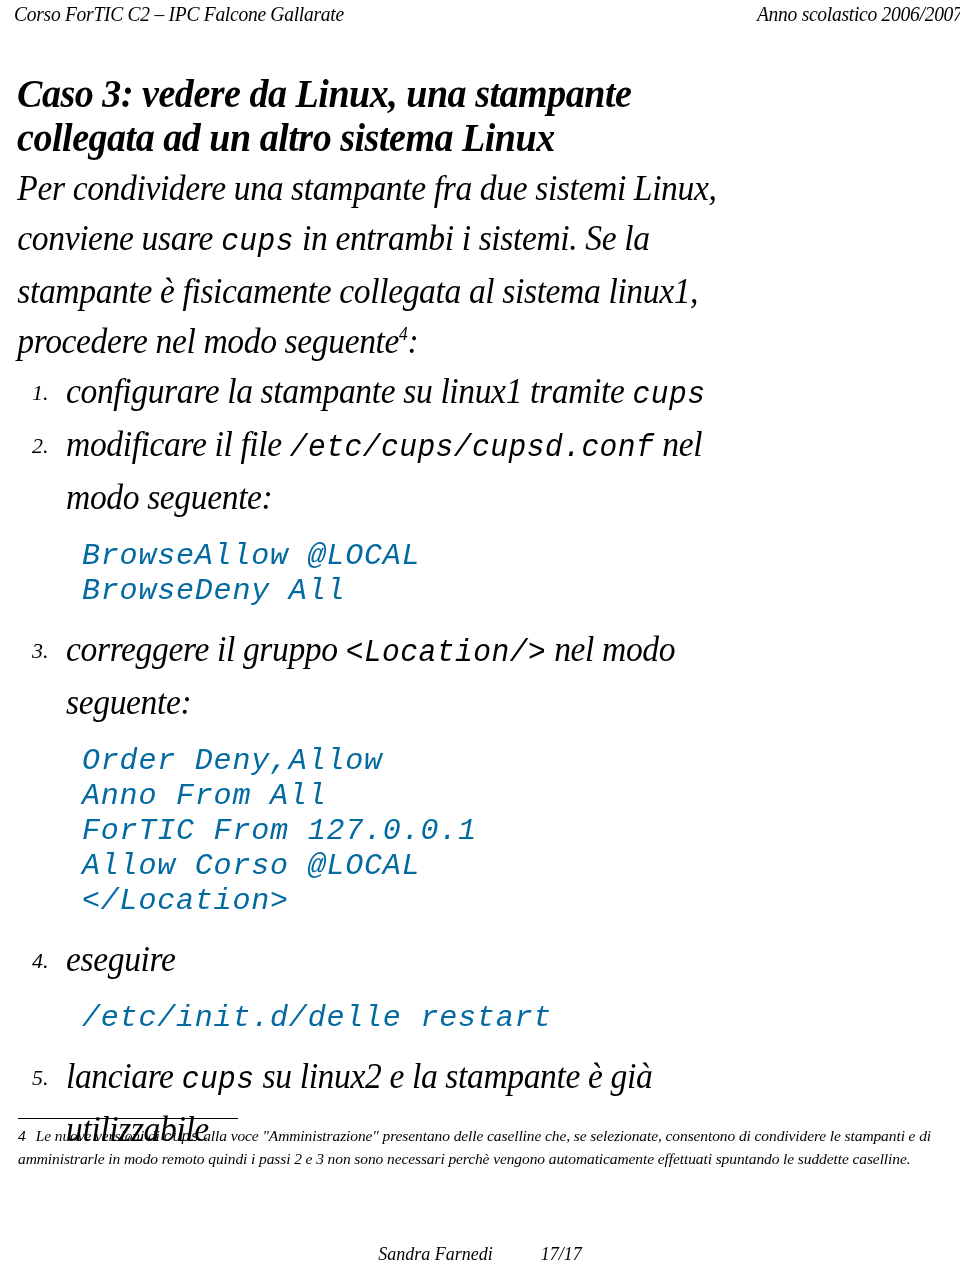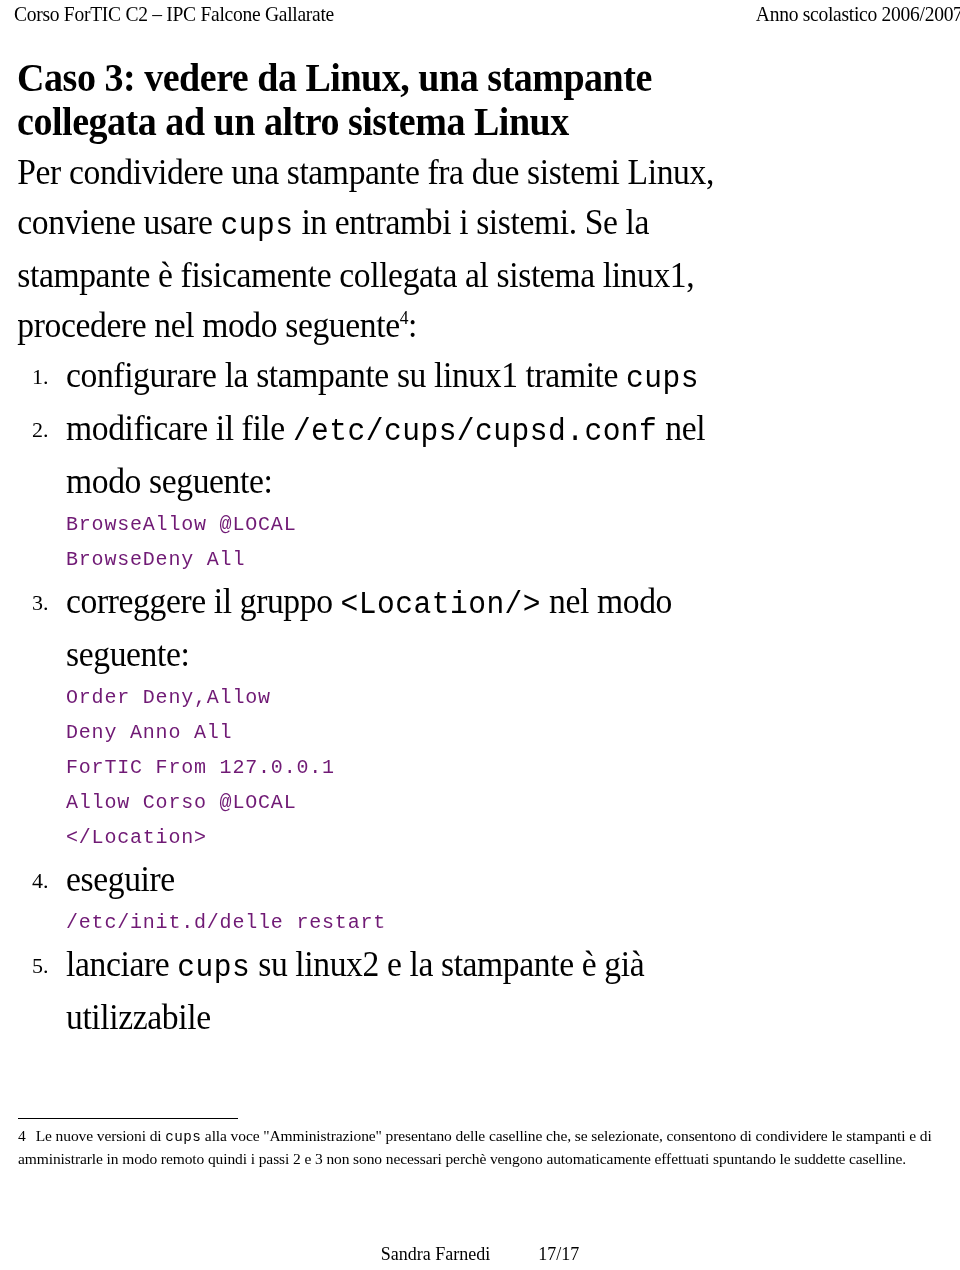--- a/index.html
+++ b/index.html
@@ -14,20 +14,21 @@
     font-family: "Liberation Serif", "DejaVu Serif", serif;
     color: #000000;
     overflow: hidden;
   }
 
   .page {
     position: relative;
     width: 960px;
     height: 1270px;
     box-sizing: border-box;
+    font-style: italic;
   }
 
   
   .runhead {
     position: absolute;
     top: 2px;
     left: 14px;
     right: 8px;
     display: flex;
     justify-content: space-between;
@@ -40,21 +41,21 @@
     transform-origin: left top;
     width: 1020px;
   }
   .runhead-right {
     text-align: right;
   }
 
   
   .content {
     position: absolute;
-    top: 56px;
+    top: 72px;
     left: 0px;
     width: 812px;
   }
 
   h1.doc-title {
     margin: 0;
     padding: 0 0 0 18px;
     font-size: 40px;
     line-height: 44px;
     font-weight: bold;
@@ -112,28 +113,28 @@
     letter-spacing: 0px;
   }
   .li-text {
     display: block;
     transform: scaleX(0.96);
     transform-origin: left top;
   }
 
   
   pre.codeblock {
-    margin: 0;
+    margin: 16px;
     padding: 0;
     font-family: "Liberation Mono", "DejaVu Sans Mono", monospace;
-    font-size: 20px;
+    font-size: 30px;
     line-height: 35px;
     letter-spacing: 0.8px;
     white-space: pre;
-    color: #701a75;
+    color: #0369a1;
   }
   .code-line {
     display: block;
     white-space: pre;
   }
 
   
   .footnote-area {
     position: absolute;
     left: 18px;
@@ -197,21 +198,21 @@
         <span class="li-text"><span>configurare la stampante su linux1 tramite </span><span class="mono">cups</span><span></span></span>
       </li>
 
       <li>
         <span class="li-text"><span>modificare il file </span><span class="mono">/etc/cups/cupsd.conf</span><span> nel modo seguente:</span></span>
         <pre class="codeblock"><span class="code-line">BrowseAllow @LOCAL</span><span class="code-line">BrowseDeny All</span></pre>
       </li>
 
       <li>
         <span class="li-text"><span>correggere il gruppo </span><span class="mono">&lt;Location/&gt;</span><span> nel modo seguente:</span></span>
-        <pre class="codeblock"><span class="code-line">Order Deny,Allow</span><span class="code-line">Deny Anno All</span><span class="code-line">ForTIC From 127.0.0.1</span><span class="code-line">Allow Corso @LOCAL</span><span class="code-line">&lt;/Location&gt;</span></pre>
+        <pre class="codeblock"><span class="code-line">Order Deny,Allow</span><span class="code-line">Anno From All</span><span class="code-line">ForTIC From 127.0.0.1</span><span class="code-line">Allow Corso @LOCAL</span><span class="code-line">&lt;/Location&gt;</span></pre>
       </li>
 
       <li>
         <span class="li-text">eseguire</span>
         <pre class="codeblock"><span class="code-line">/etc/init.d/delle restart</span></pre>
       </li>
 
       <li>
         <span class="li-text"><span>lanciare </span><span class="mono">cups</span><span> su linux2 e la stampante è già utilizzabile</span></span>
       </li>

